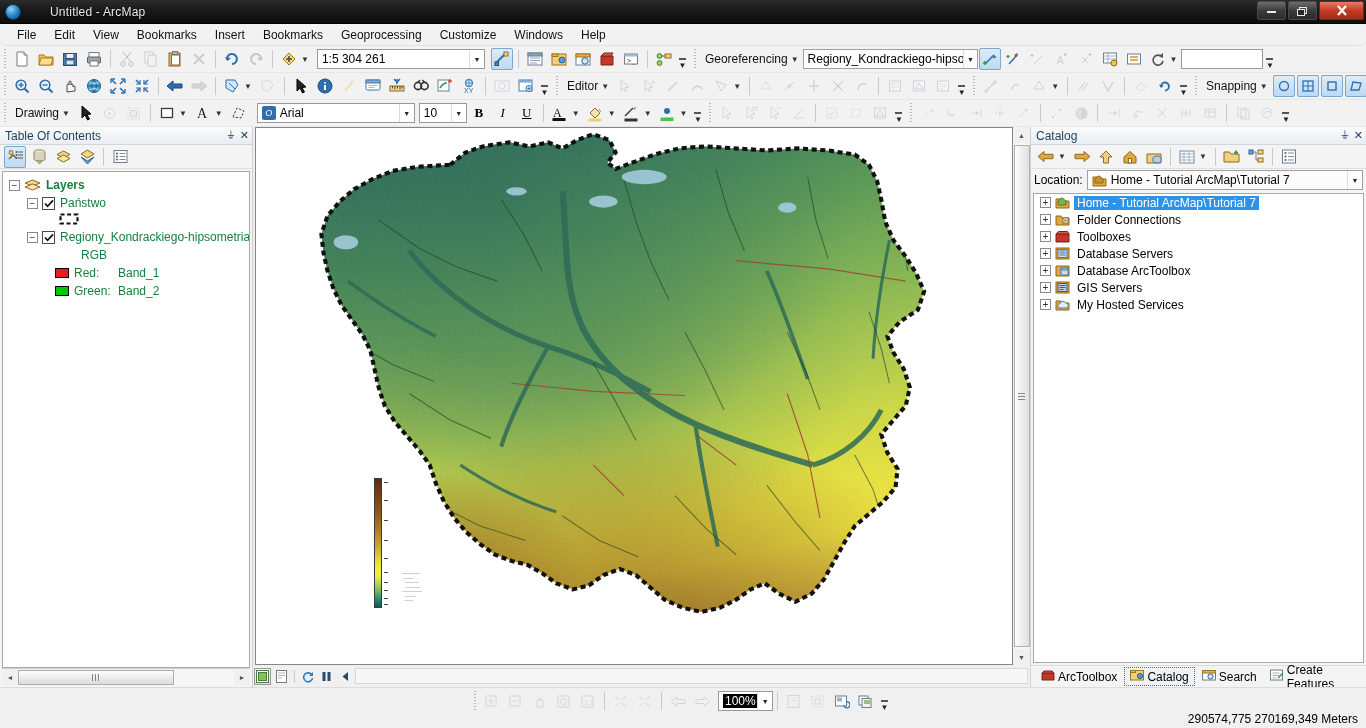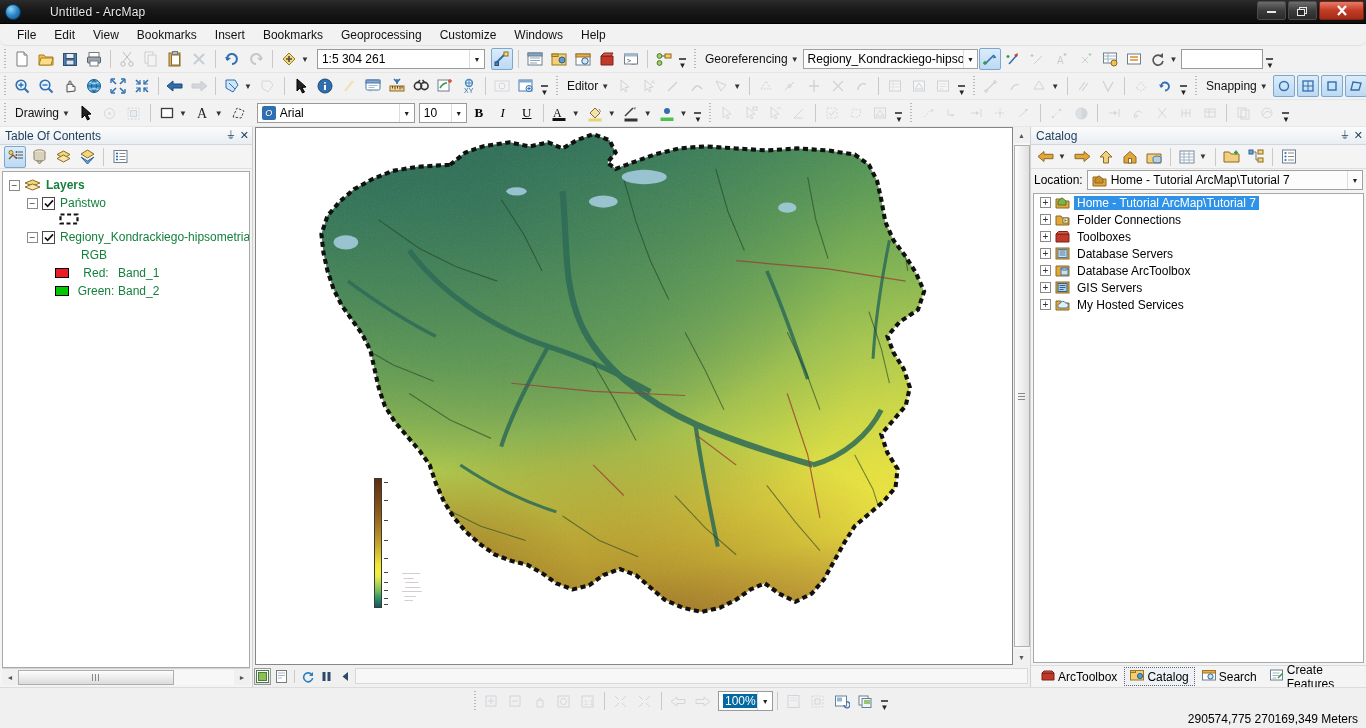--- a/index.html
+++ b/index.html
@@ -143,21 +143,21 @@
   }
   .cbox {
     width: 13px; height: 13px; border: 1px solid #4a4a4a; background: #fff;
     display: inline-flex; align-items: center; justify-content: center;
     margin-right: 5px; flex: 0 0 auto;
   }
   .cbox svg { display: block; }
   .tree-label { font-size: 12px; color: #15803d; }
   .tree-label.bold { font-weight: bold; }
   .swatch { width: 14px; height: 10px; border: 1px solid #000; margin-right: 5px; flex: 0 0 auto; }
-  .band-name { display: inline-block; width: 44px; text-align: center; }
+  .band-name { display: inline-block; width: 44px; }
   .toc-hscroll {
     height: 17px; background: #f0f0f0; border-top: 1px solid #d4d4d4;
     display: flex; align-items: center; margin: 0 2px 2px 2px;
   }
   .sb-arrow {
     width: 16px; height: 15px; display: flex; align-items: center; justify-content: center;
     font-size: 7px; color: #555; flex: 0 0 auto;
   }
   .sb-track { flex: 1 1 auto; height: 15px; background: #f7f7f7; position: relative; }
   .sb-thumb {
@@ -1639,21 +1639,21 @@
             <path d="M1 7.5 L7 3 v2.5 h8 v4 H7 v2.5z" fill="none" stroke="#9aa7b3"></path>
           </svg>
       </div>
       <div class="tb-btn disabled">
         <svg width="17" height="15">
             <path d="M16 7.5 L10 3 v2.5 H2 v4 h8 v2.5z" fill="none" stroke="#9aa7b3"></path>
           </svg>
       </div>
 
       <div class="combo" style="width:55px;margin-left:4px;">
-        <div class="cval" style="background:#0369a1;color:#fff;padding:0 2px;">100%</div>
+        <div class="cval" style="background:#000000;color:#fff;padding:0 2px;">100%</div>
         <div class="carrow">▼</div>
       </div>
 
       <div class="tb-sep"></div>
       <div class="tb-btn disabled">
         <svg width="16" height="15">
             <rect x="2" y="1.5" width="11" height="12" fill="none" stroke="#9aa7b3"></rect>
             <path d="M4 4h7 M4 6.5h7" stroke="#c2ccd5"></path>
           </svg>
       </div>

